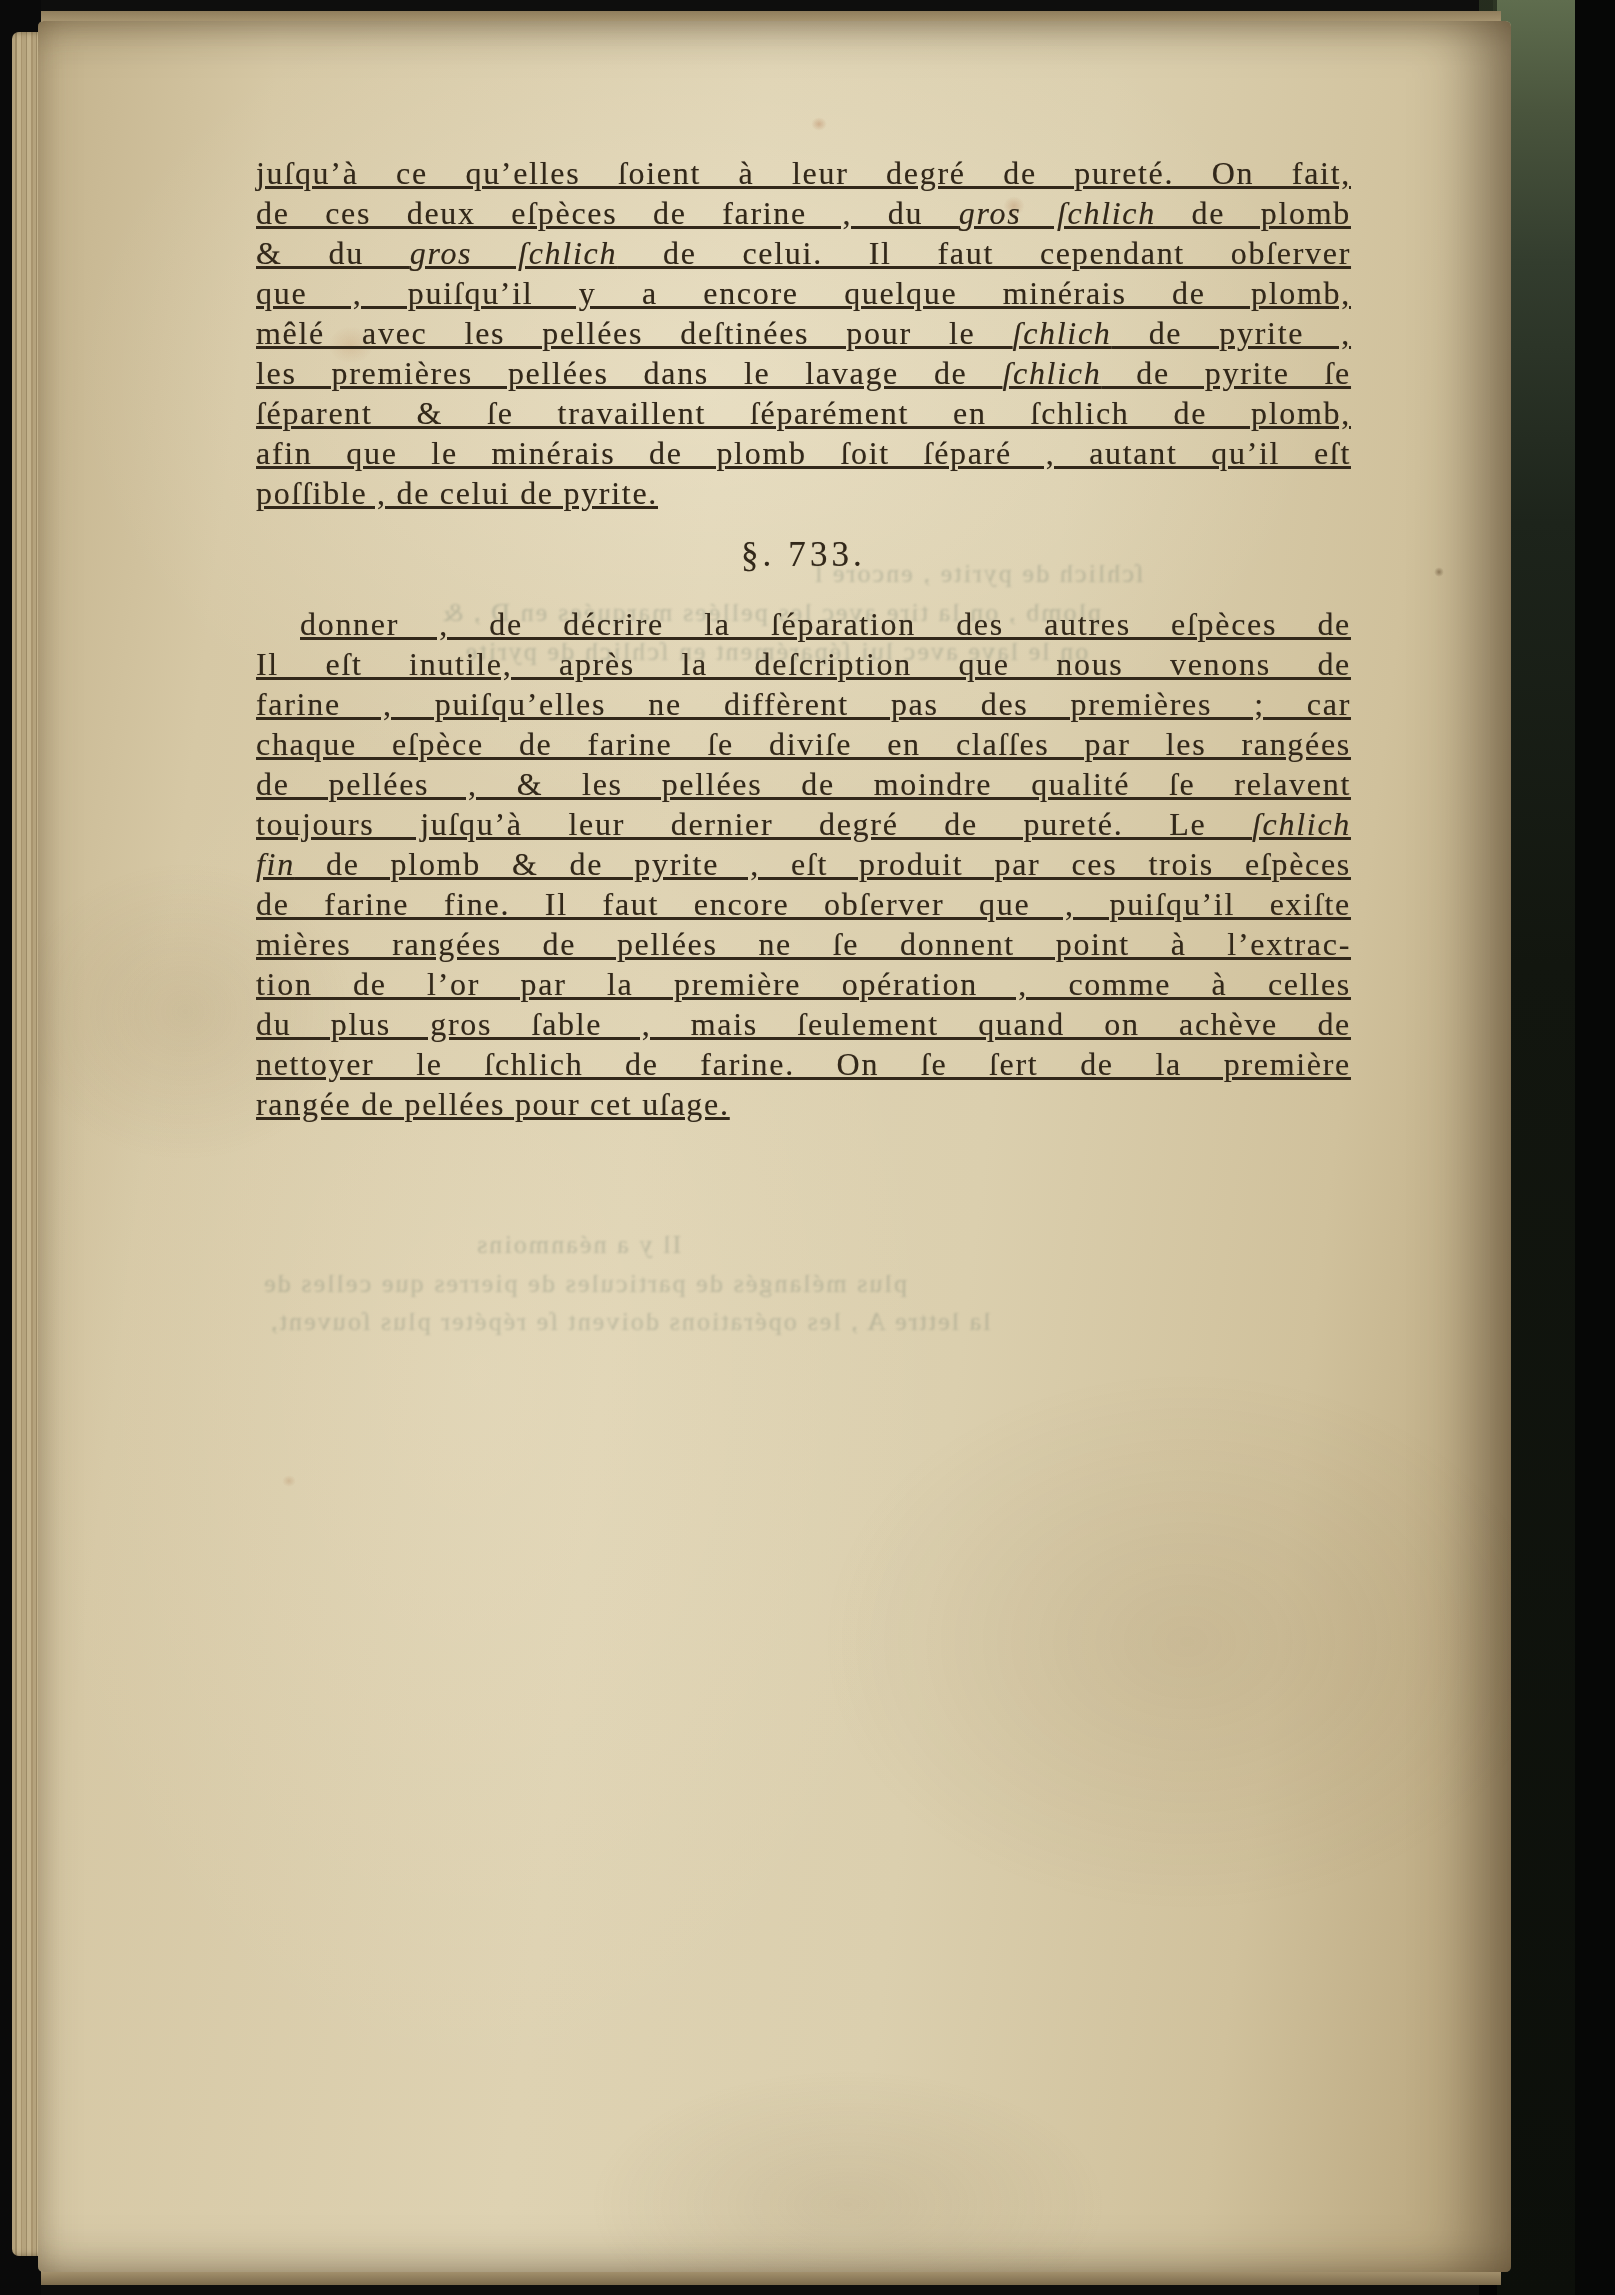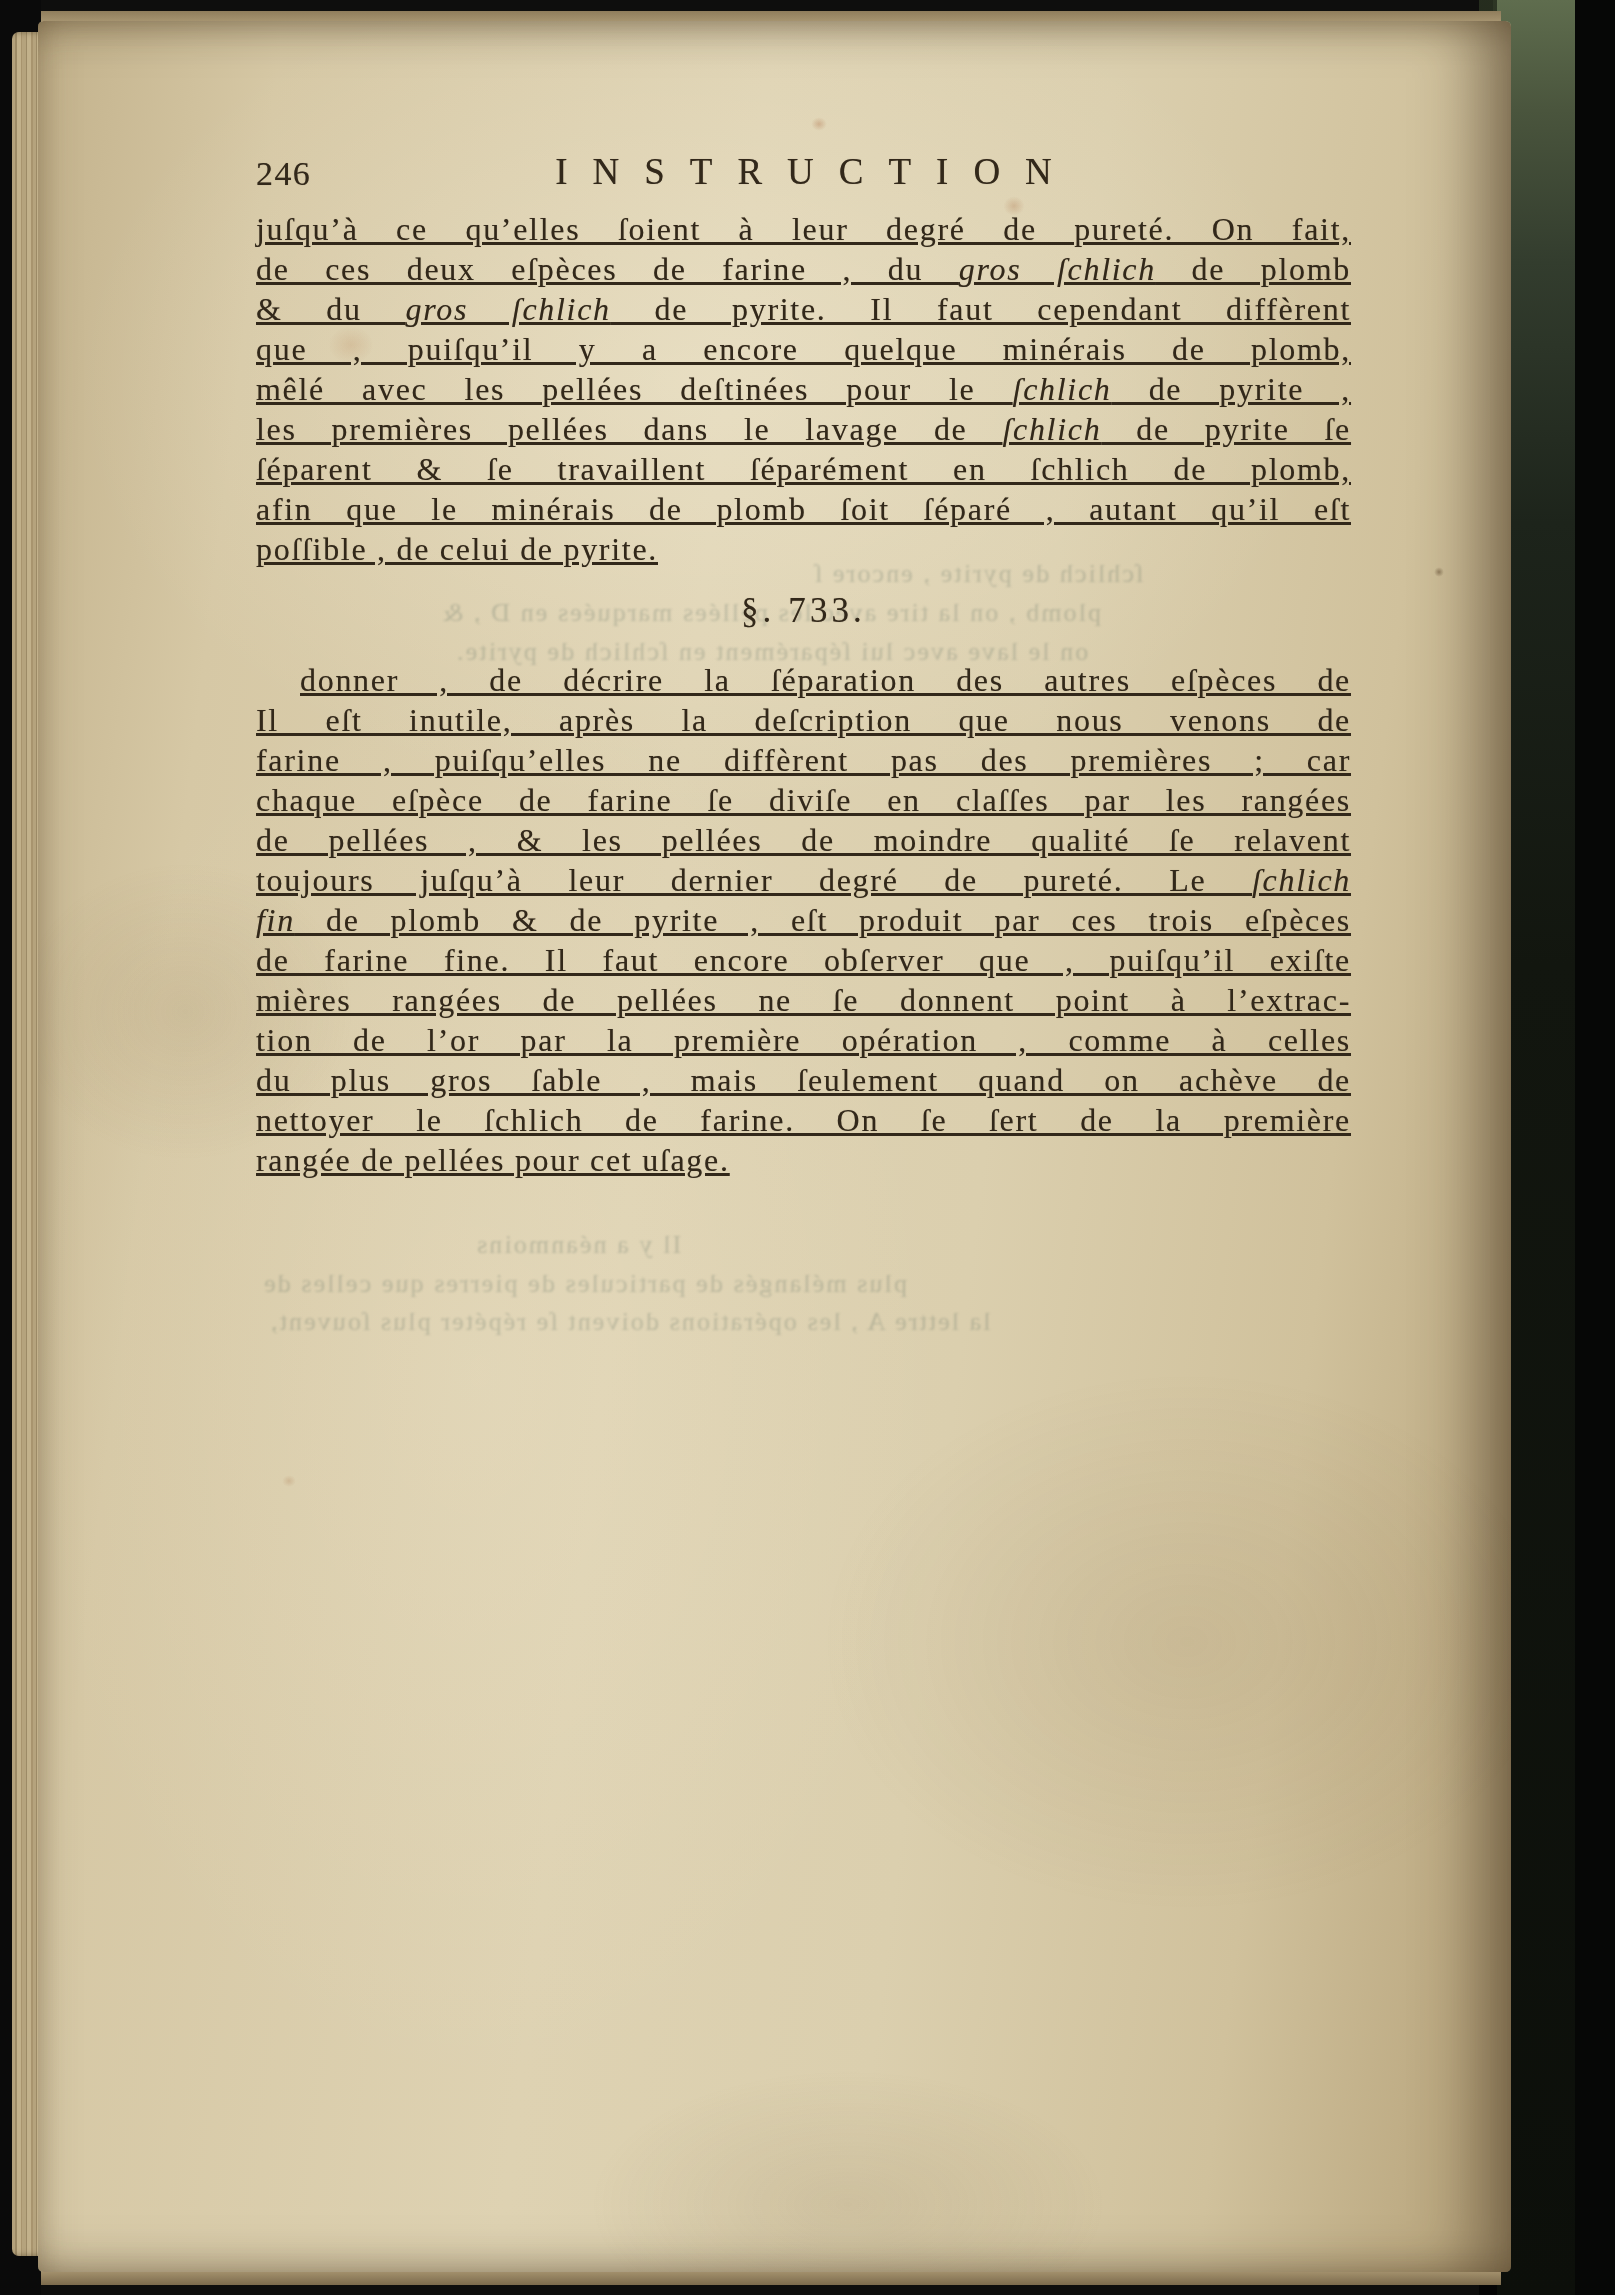--- a/index.html
+++ b/index.html
@@ -120,29 +120,25 @@
 
     <div class="ghost" style="left:775px; top:538px;">ſchlich de pyrite , encore ſ</div>
     <div class="ghost" style="left:403px;  top:577px;">plomb , on la tire avec les pellées marquées en D , &amp;</div>
     <div class="ghost" style="left:417px;  top:616px;">on le lave avec lui ſéparément en ſchlich de pyrite.</div>
     <div class="ghost" style="left:437px;  top:1209px;">Il y a néanmoins</div>
     <div class="ghost" style="left:224px;  top:1248px;">plus mélangés de particules de pierres que celles de</div>
     <div class="ghost" style="left:231px;  top:1286px;">la lettre A , les opérations doivent ſe répéter plus ſouvent,</div>
 
     <div class="text-col">
 
-      <div class="header">
-        <span class="pagenum">246</span>
-        <span class="runtitle">INSTRUCTION</span>
-      </div>
 
       <div class="para p1">
           <div class="tline"><span>juſqu’à ce qu’elles ſoient à leur degré de pureté. On fait,</span></div>
           <div class="tline"><span>de ces deux eſpèces de farine , du </span><span class="it">gros ſchlich</span><span> de plomb</span></div>
-          <div class="tline"><span>&amp; du </span><span class="it">gros ſchlich</span><span> de pyrite. Il faut cependant diffèrent</span></div>
+          <div class="tline"><span>&amp; du </span><span class="it">gros ſchlich</span><span> de celui. Il faut cependant obſerver</span></div>
           <div class="tline"><span>que , puiſqu’il y a encore quelque minérais de plomb,</span></div>
           <div class="tline"><span>mêlé avec les pellées deſtinées pour le </span><span class="it">ſchlich</span><span> de pyrite ,</span></div>
           <div class="tline"><span>les premières pellées dans le lavage de </span><span class="it">ſchlich</span><span> de pyrite ſe</span></div>
           <div class="tline"><span>ſéparent &amp; ſe travaillent ſéparément en ſchlich de plomb,</span></div>
           <div class="tline"><span>afin que le minérais de plomb ſoit ſéparé , autant qu’il eſt</span></div>
           <div class="tline final"><span>poſſible , de celui de pyrite.</span></div>
         </div>
 
       <div class="secmark">§. 733.</div>
 

